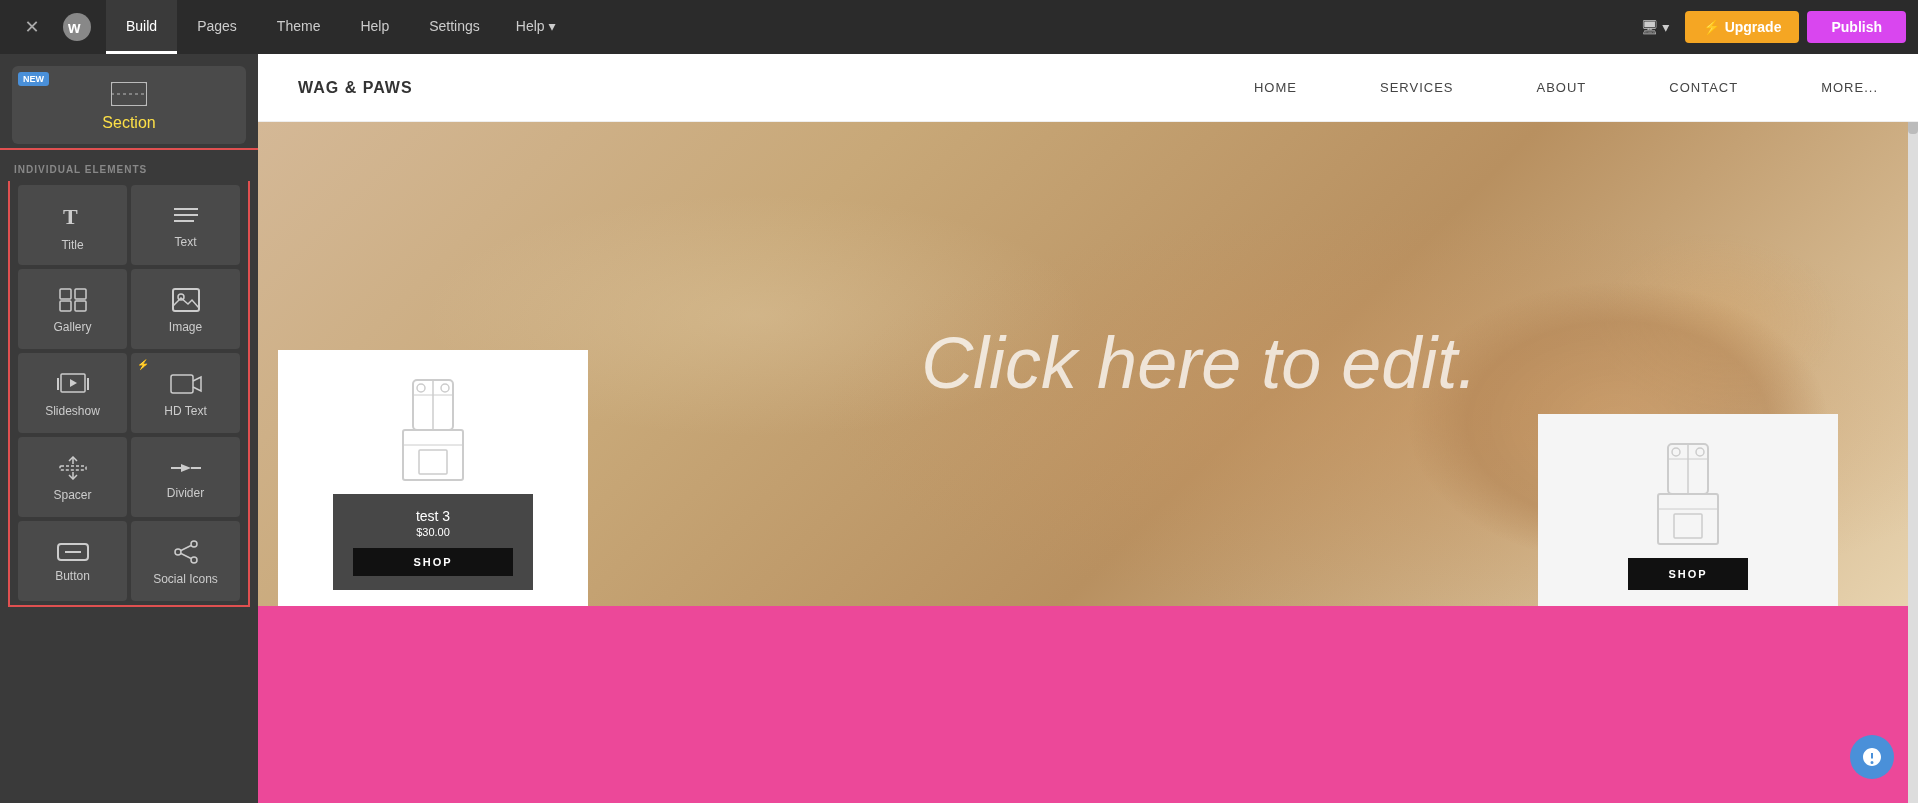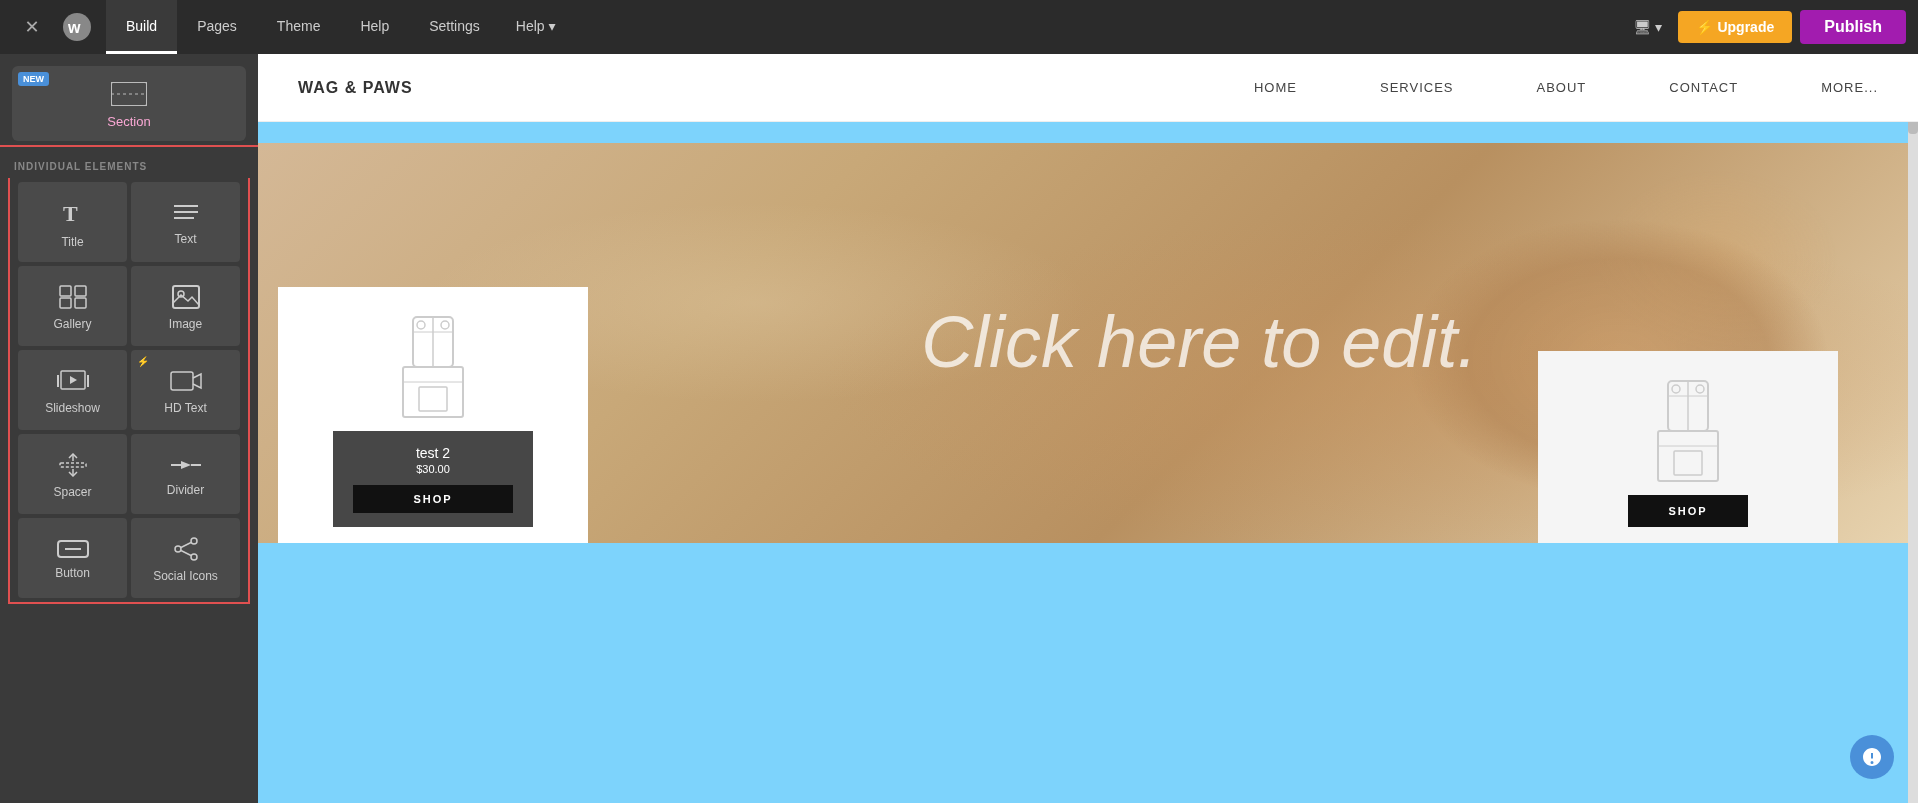--- a/index.html
+++ b/index.html
@@ -57,23 +57,23 @@
       background: #f5a623;
       color: #fff;
       font-size: 14px; font-weight: bold;
       border: none; border-radius: 4px;
       padding: 8px 18px;
       cursor: pointer;
       display: flex; align-items: center; gap: 6px;
       margin-right: 8px;
     }
     .publish-btn {
-      background: #a21caf;
+      background: #d946ef;
       color: #fff;
-      font-size: 16px; font-weight: bold;
+      font-size: 14px; font-weight: bold;
       border: none; border-radius: 4px;
       padding: 8px 24px;
       cursor: pointer;
     }
 
     
     .main-layout {
       display: flex;
       height: calc(803px - 54px);
     }
@@ -105,22 +105,22 @@
       color: #fff;
       font-size: 9px; font-weight: bold;
       padding: 2px 5px;
       border-radius: 3px;
     }
     .sidebar-section-item .item-icon {
       color: #ccc;
       margin-bottom: 8px;
     }
     .sidebar-section-item .item-label {
-      color: #f9a8d4;
-      font-size: 13px;
+      color: #fde047;
+      font-size: 16px;
     }
 
     .individual-elements-label {
       color: #888;
       font-size: 10px;
       font-weight: bold;
       letter-spacing: 1px;
       padding: 14px 14px 6px;
       border-top: 2px solid #e05050;
       margin-top: 4px;
@@ -167,21 +167,21 @@
     
     .canvas {
       flex: 1;
       background: #e8e8e8;
       overflow: hidden;
       position: relative;
     }
 
     
     .site-preview {
-      background: #7dd3fc;
+      background: #ec4899;
       width: 100%;
       height: 100%;
       position: relative;
       overflow: hidden;
     }
 
     
     .site-header {
       display: flex;
       align-items: center;
@@ -210,27 +210,26 @@
       color: #444;
       letter-spacing: 1px;
       font-weight: 500;
       cursor: pointer;
       margin-left: 43px;
     }
 
     
     .hero {
       position: relative;
-      height: 400px;
+      height: 484px;
       background: linear-gradient(135deg, #d4b896 0%, #c8a878 30%, #b89060 60%, #e8d4b0 100%);
       overflow: hidden;
       display: flex;
       align-items: center;
       justify-content: center;
-      margin-top: 21px;
     }
     .hero-bg {
       position: absolute;
       inset: 0;
       background: 
         radial-gradient(ellipse 60% 70% at 70% 60%, #c8956080 0%, transparent 60%),
         radial-gradient(ellipse 40% 50% at 30% 40%, #e8d4b050 0%, transparent 50%);
     }
     
     .dog-shape {
@@ -480,21 +479,21 @@
               <line x1="20" y1="20" x2="60" y2="20" stroke="#ccc" stroke-width="1"></line>
               <circle cx="28" cy="13" r="4" fill="none" stroke="#ccc" stroke-width="1.5"></circle>
               <circle cx="52" cy="13" r="4" fill="none" stroke="#ccc" stroke-width="1.5"></circle>
               <rect x="10" y="55" width="60" height="50" rx="2" fill="none" stroke="#ccc" stroke-width="2"></rect>
               <line x1="10" y1="70" x2="70" y2="70" stroke="#ccc" stroke-width="1"></line>
               <rect x="26" y="75" width="28" height="24" rx="1" fill="none" stroke="#ccc" stroke-width="1.5"></rect>
             </svg>
           </div>
 
           <div style="background:rgba(0,0,0,0.72); padding:14px 20px; text-align:center; width:200px; margin-top:4px;">
-            <div style="color:#fff; font-size:14px; margin-bottom:2px;">test 2</div>
+            <div style="color:#fff; font-size:14px; margin-bottom:2px;">test 3</div>
             <div style="color:#fff; font-size:11px; margin-bottom:10px;">$30.00</div>
             <button style="background:#111; color:#fff; font-size:11px; font-weight:bold; letter-spacing:2px; padding:8px 0; border:none; cursor:pointer; width:100%;">SHOP</button>
           </div>
         </div>
 
         <div style="position:absolute; right:80px; bottom:0; background:#f5f5f5; width:300px; display:flex; flex-direction:column; align-items:center; padding:20px 16px 16px;">
           <div style="width:100px; height:120px; display:flex; align-items:center; justify-content:center; color:#ccc;">
             <svg width="80" height="110" viewBox="0 0 80 110">
               <rect x="20" y="5" width="40" height="50" rx="4" fill="none" stroke="#ccc" stroke-width="2"></rect>
               <line x1="40" y1="5" x2="40" y2="55" stroke="#ccc" stroke-width="1.5"></line>

